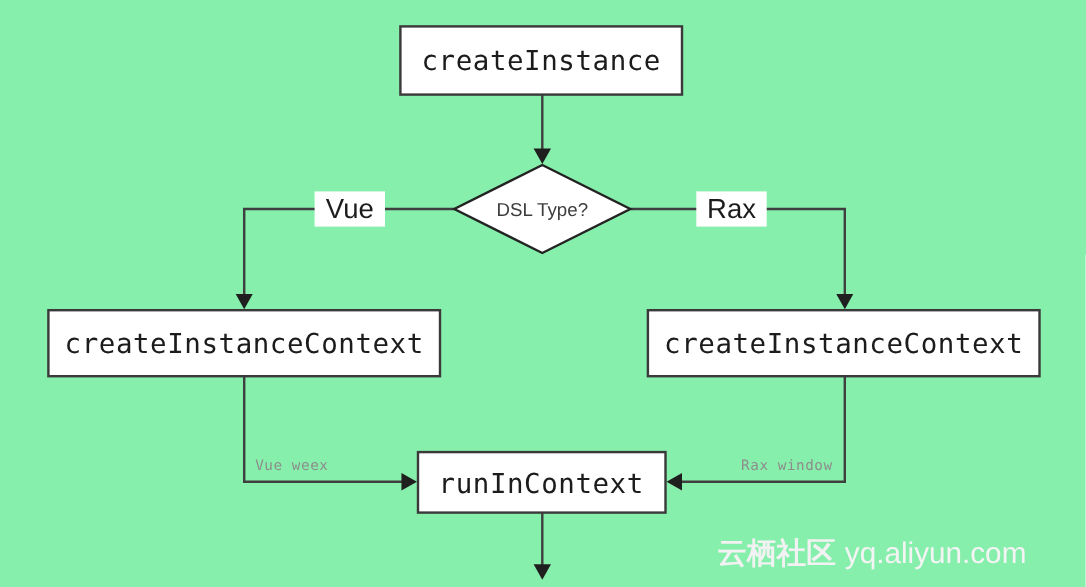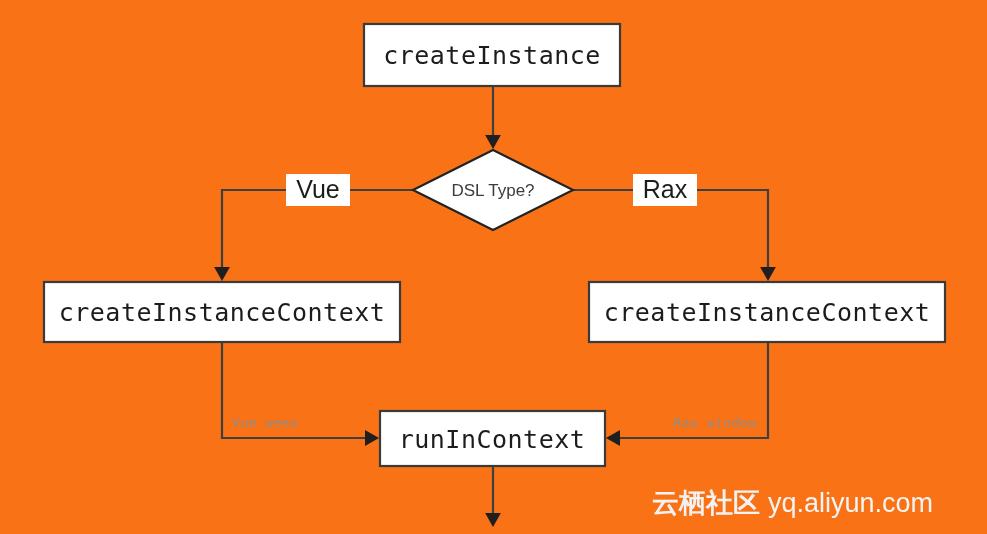--- a/index.html
+++ b/index.html
@@ -4,21 +4,21 @@
 <style>
   html, body {
     margin: 0;
     padding: 0;
     background: #ffffff;
   }
   #canvas {
     position: relative;
     width: 987px;
     height: 534px;
-    background: #f97316;
+    background: #86efac;
     overflow: hidden;
     font-family: "Liberation Sans", sans-serif;
   }
   svg.flow {
     position: absolute;
     left: 0;
     top: 0;
     width: 987px;
     height: 534px;
   }

